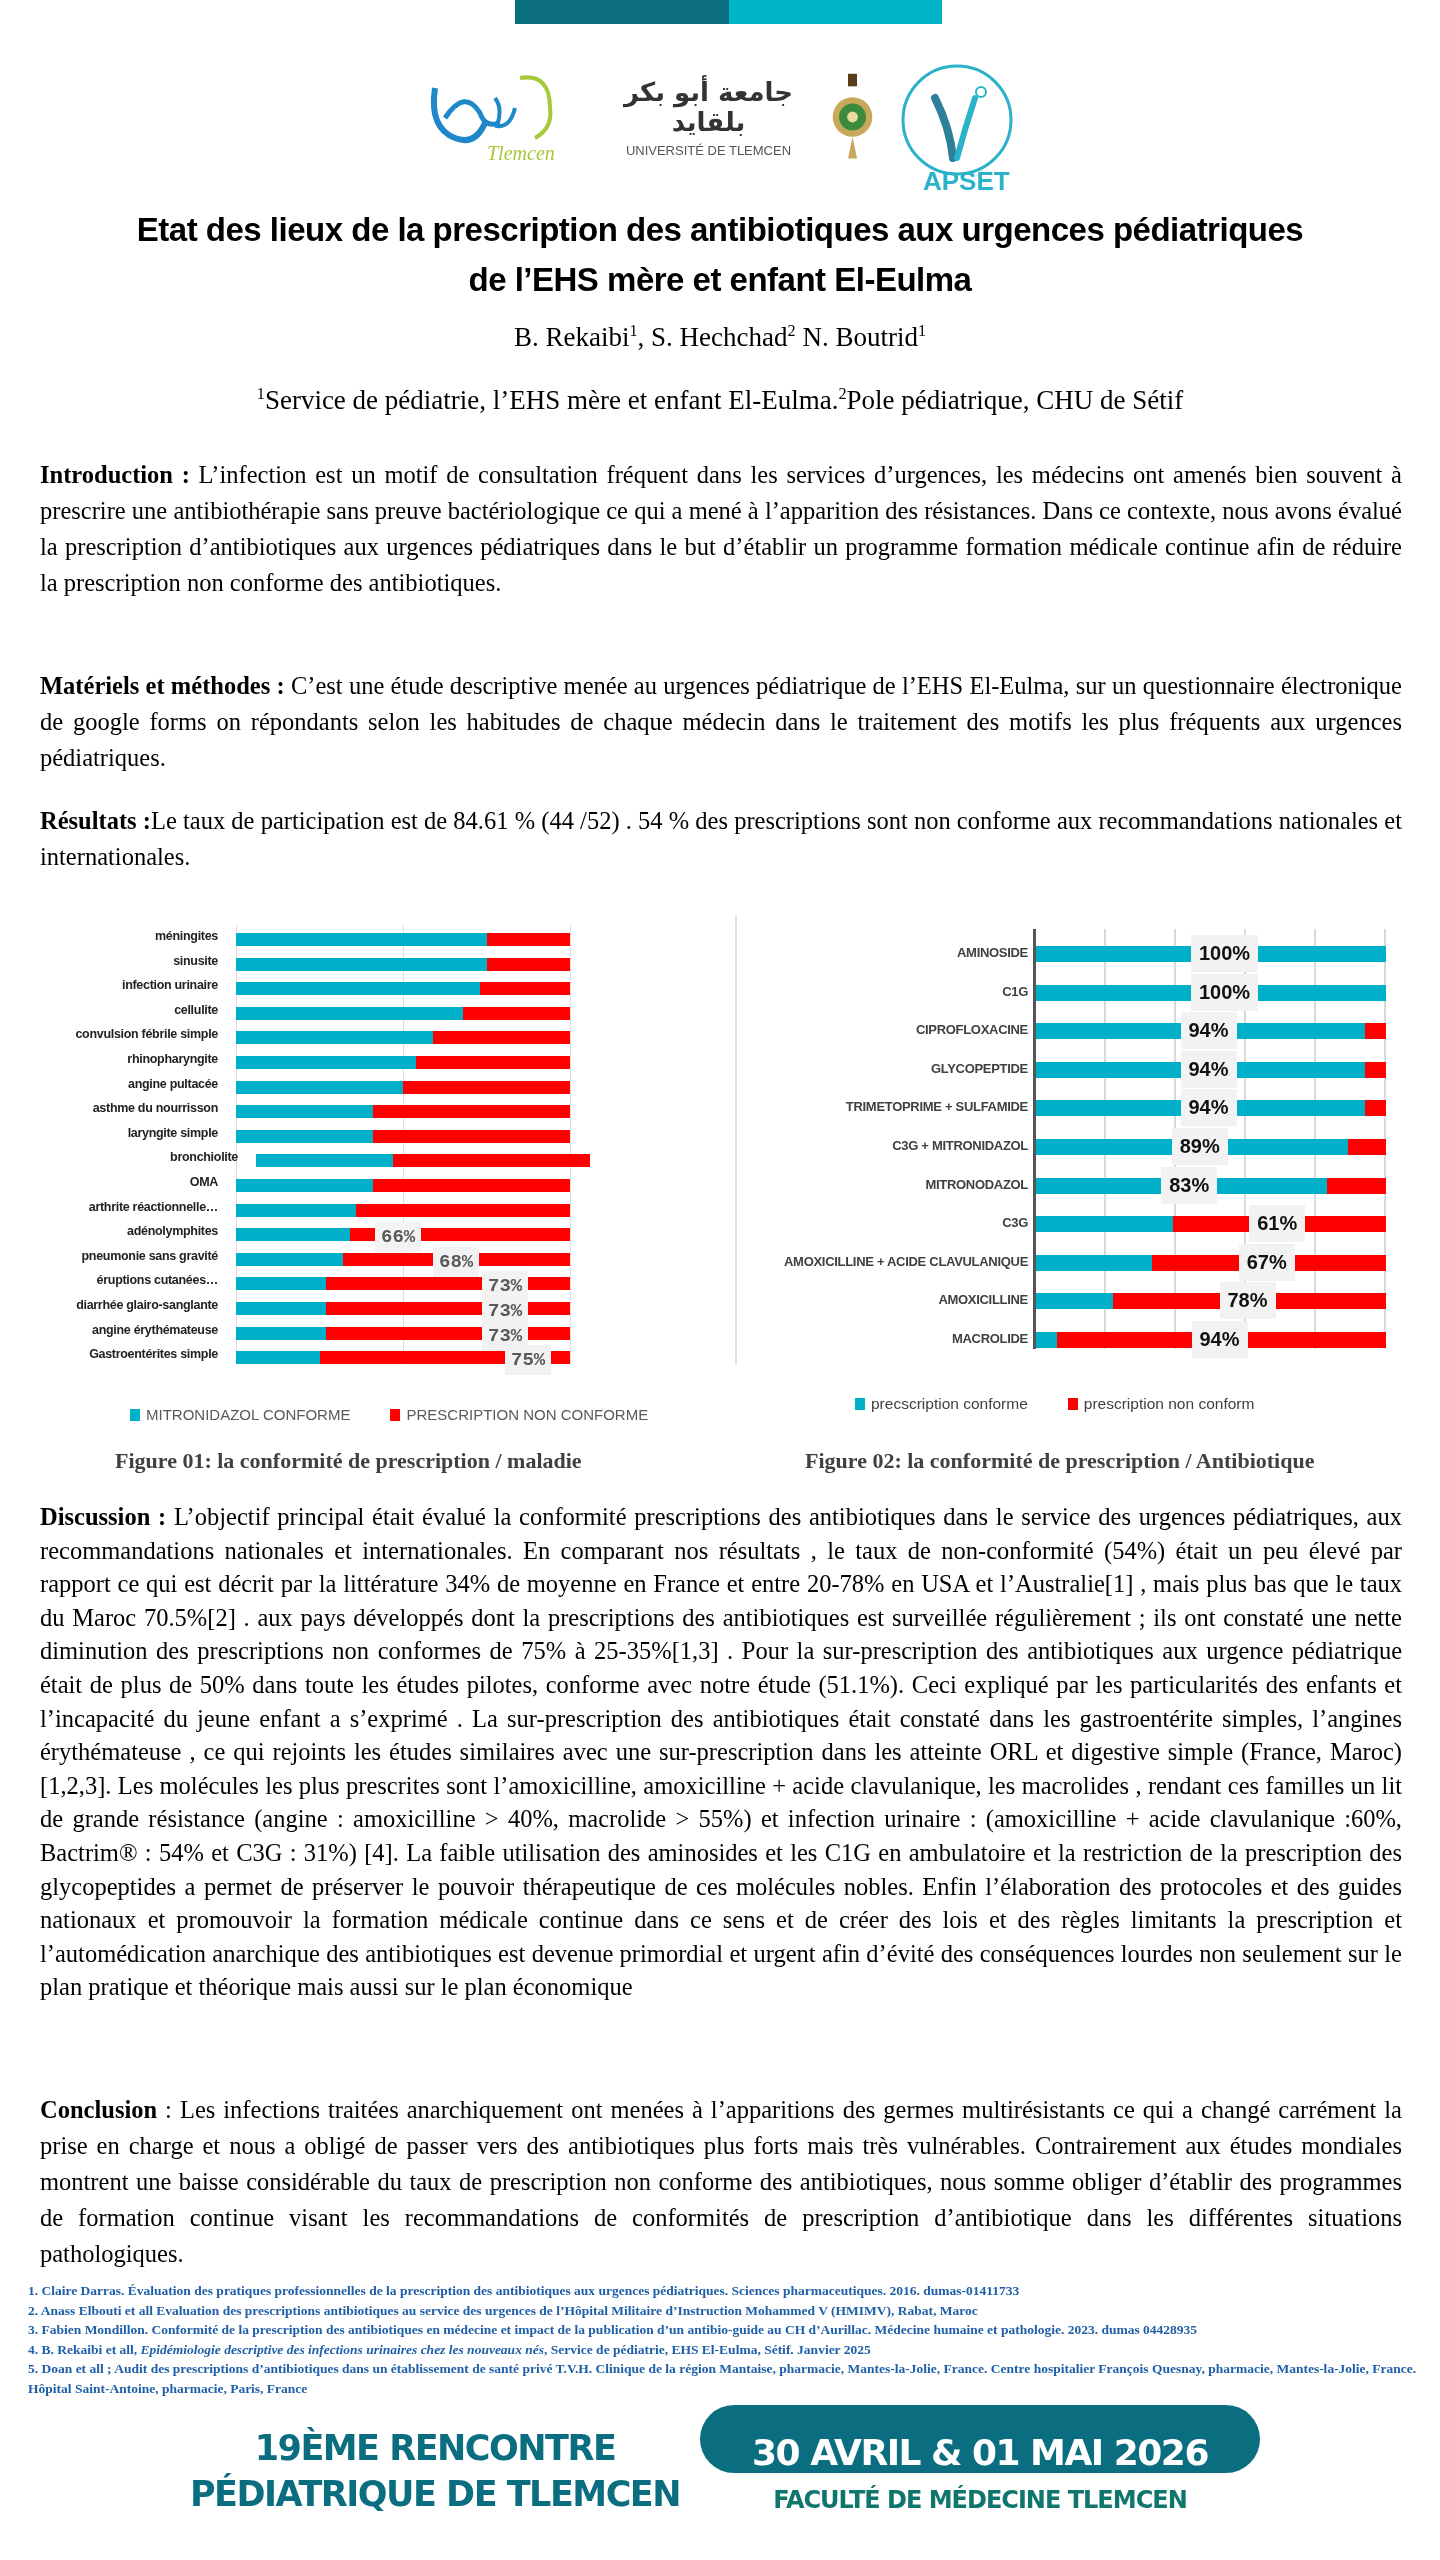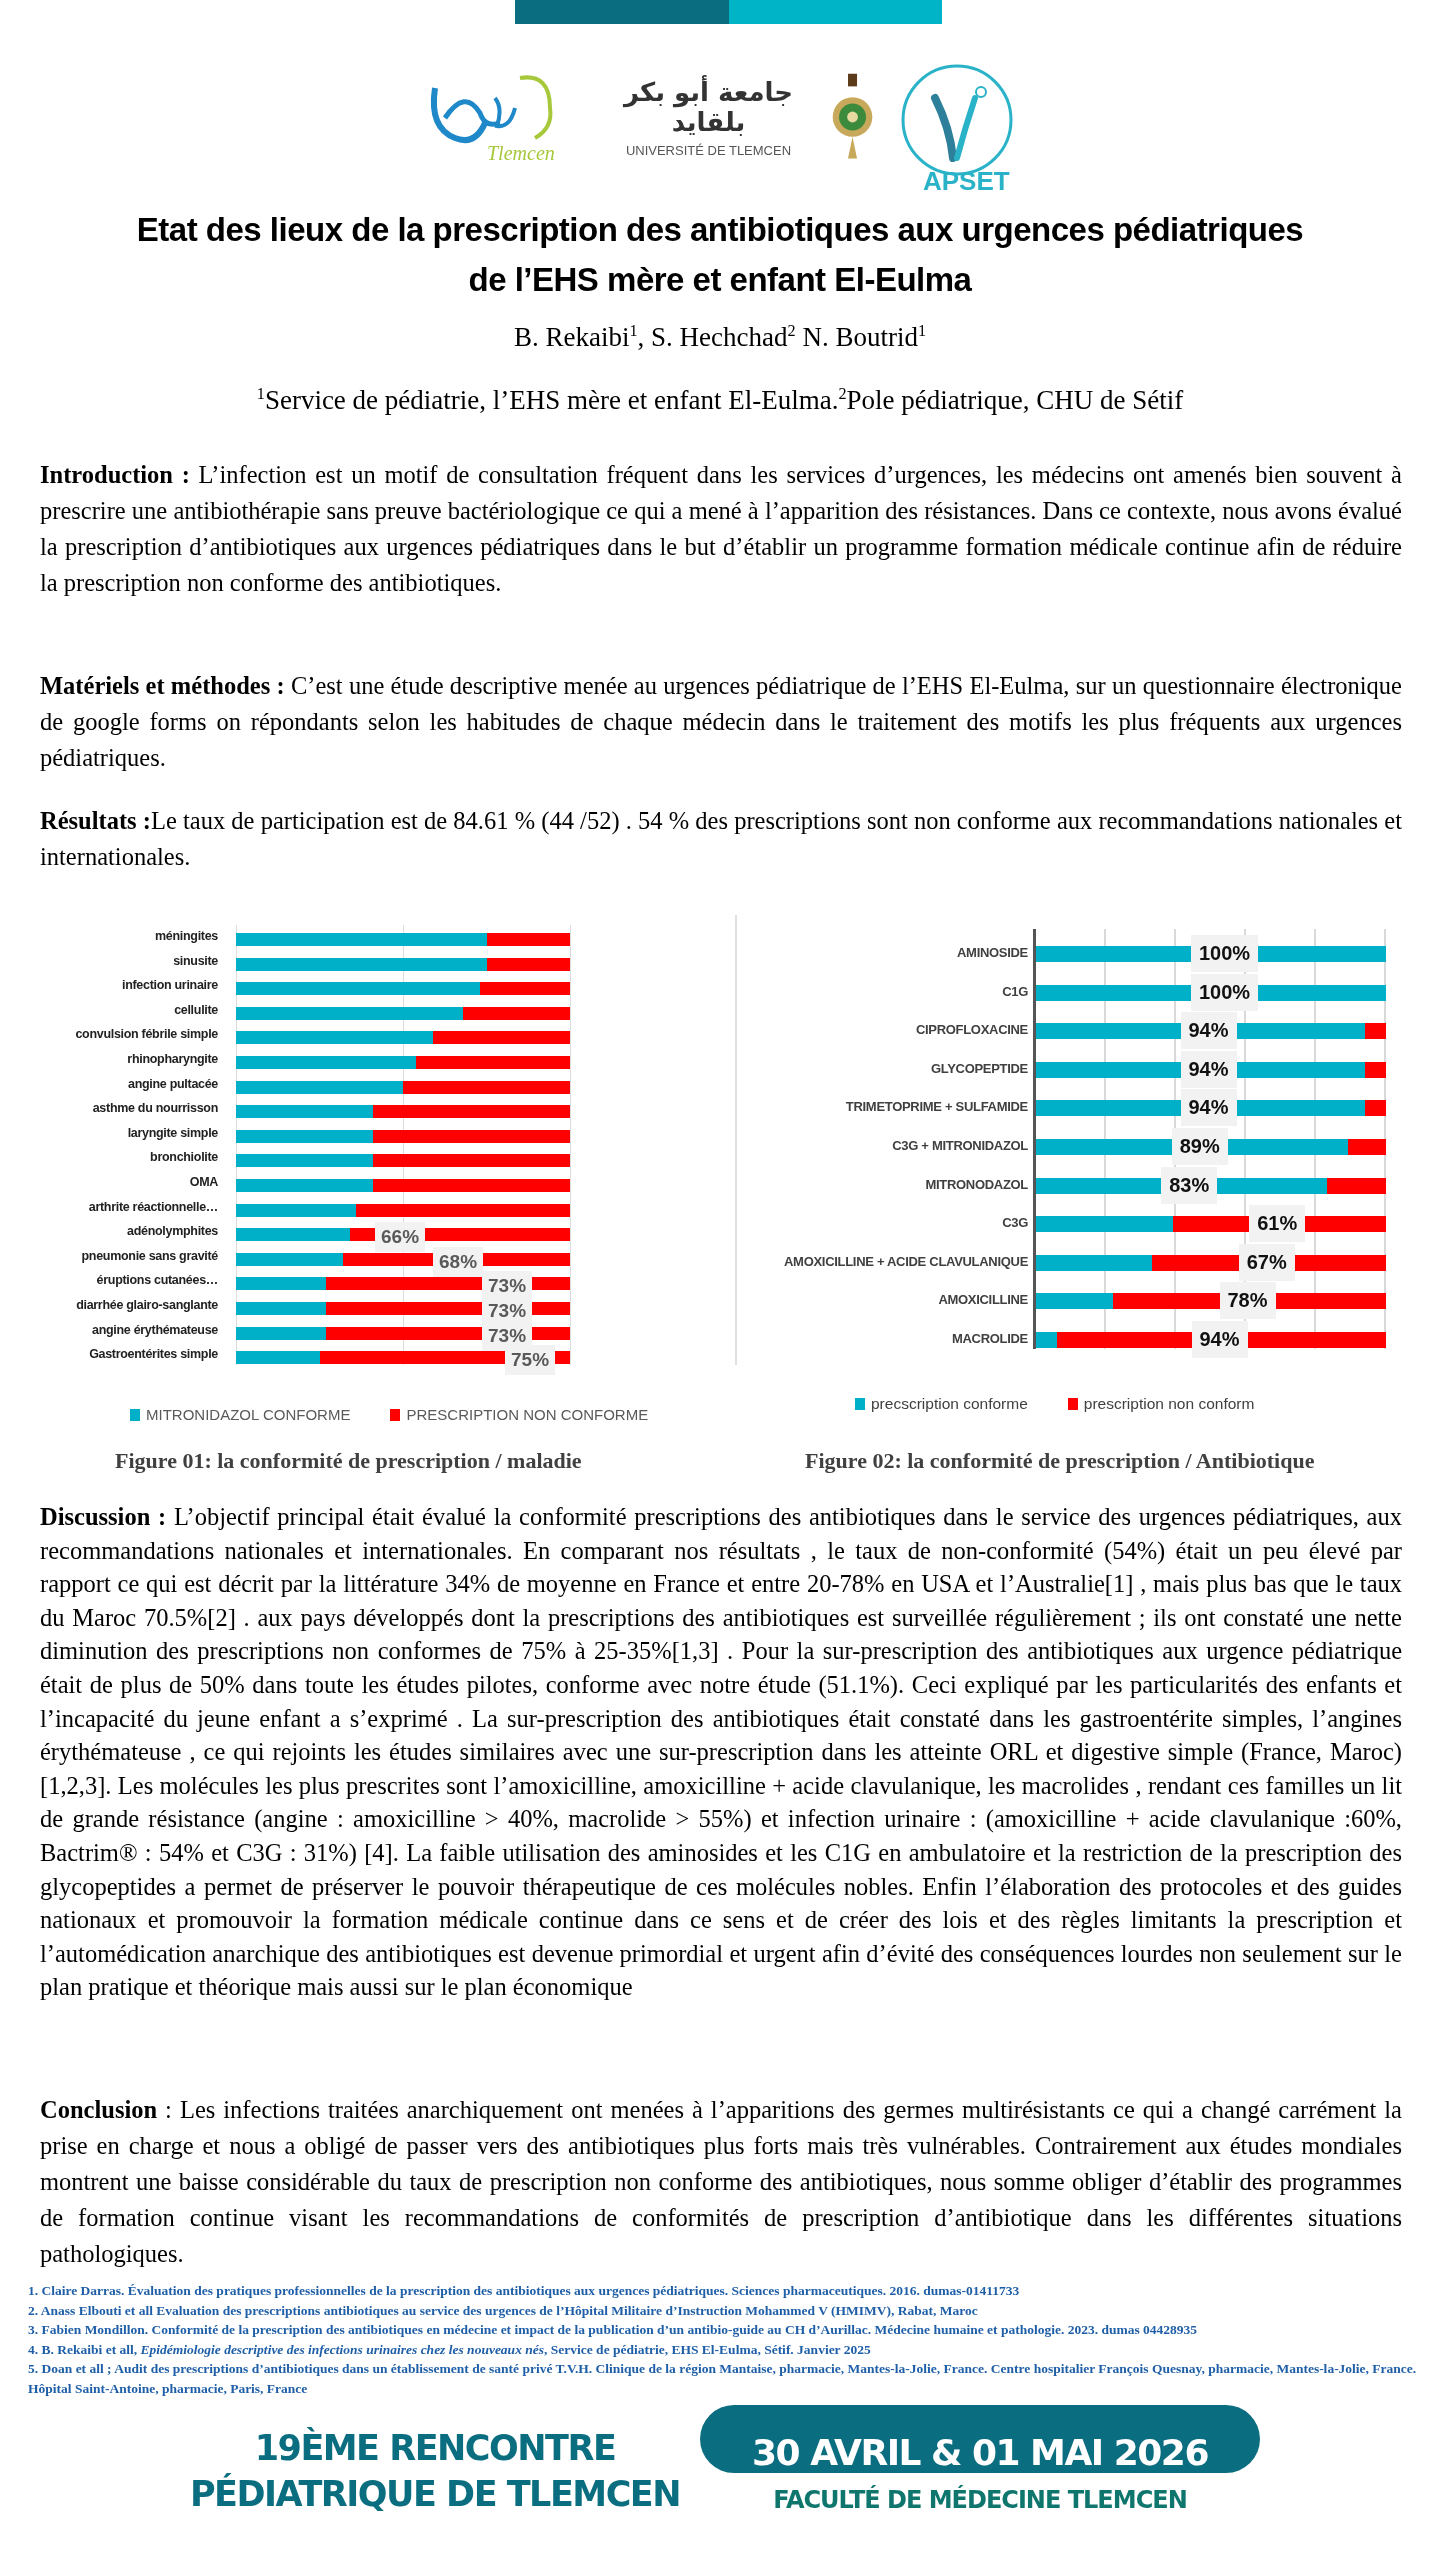--- a/index.html
+++ b/index.html
@@ -34,21 +34,21 @@
   
   .chart-divider { left: 735px; top: 915px; width: 2px; height: 450px; background: #e0e0e0; }
 
   .c1 { left: 0; top: 915px; width: 720px; height: 460px; }
   .c1-grid { position: absolute; top: 10px; width: 1px; height: 440px; background: #dcdcdc; }
   .c1-row { position: absolute; left: 0; width: 720px; height: 25px; }
   .c1-label { position: absolute; right: 502px; top: 2px; white-space: nowrap; font-family: "Liberation Sans", sans-serif; font-size: 12.5px; font-weight: bold; color: #222; letter-spacing: -0.3px; }
   .c1-bar { position: absolute; left: 236px; top: 6px; width: 334px; height: 13px; display: flex; }
   .seg-c { background: #00b0c8; height: 100%; }
   .seg-n { background: #ff0000; height: 100%; }
-  .c1-badge { position: absolute; background: #f2f2f2; color: #595959; font-family: Liberation Sans, sans-serif; font-weight: bold; font-size: 19px; padding: 4px 6px; }
+  .c1-badge { position: absolute; background: #f2f2f2; color: #595959; font-family: Liberation Mono, monospace; font-weight: bold; font-size: 19px; padding: 4px 6px; }
   .c1-legend { left: 130px; top: 1406px; display: flex; gap: 40px; font-family: "Liberation Sans", sans-serif; font-size: 15px; color: #595959; }
 
   .c2 { left: 740px; top: 915px; width: 700px; height: 500px; }
   .c2-axis { position: absolute; left: 293px; top: 14px; width: 3px; height: 420px; background: #555; }
   .c2-grid { position: absolute; top: 14px; width: 2px; height: 420px; background: #d9d9d9; }
   .c2-row { position: absolute; left: 0; width: 700px; height: 38px; }
   .c2-label { position: absolute; right: 412px; top: 10px; white-space: nowrap; font-family: "Liberation Sans", sans-serif; font-size: 13px; font-weight: bold; color: #404040; letter-spacing: -0.3px; }
   .c2-bar { position: absolute; left: 296px; top: 11px; width: 350px; height: 16px; display: flex; }
   .c2-badge { position: absolute; top: 0; background: #f2f2f2; color: #111; font-family: "Liberation Sans", sans-serif; font-weight: bold; font-size: 20px; padding: 7px 8px; }
   .c2-legend { left: 855px; top: 1383px; display: flex; gap: 40px; font-family: "Liberation Sans", sans-serif; font-size: 15.5px; color: #404040; margin-top: 12px; }
@@ -197,21 +197,21 @@
         <div class="seg-n" style="width: 59%;"></div>
       </div>
     </div>
     <div class="c1-row" style="top: 208.8px;">
       <span class="c1-label">laryngite simple</span>
       <div class="c1-bar">
         <div class="seg-c" style="width: 41%;"></div>
         <div class="seg-n" style="width: 59%;"></div>
       </div>
     </div>
-    <div class="c1-row" style="top: 233.4px;">
+    <div class="c1-row" style="top: 233.4px; margin-left: 20px;">
       <span class="c1-label">bronchiolite</span>
       <div class="c1-bar">
         <div class="seg-c" style="width: 41%;"></div>
         <div class="seg-n" style="width: 59%;"></div>
       </div>
     </div>
     <div class="c1-row" style="top: 258px;">
       <span class="c1-label">OMA</span>
       <div class="c1-bar">
         <div class="seg-c" style="width: 41%;"></div>

